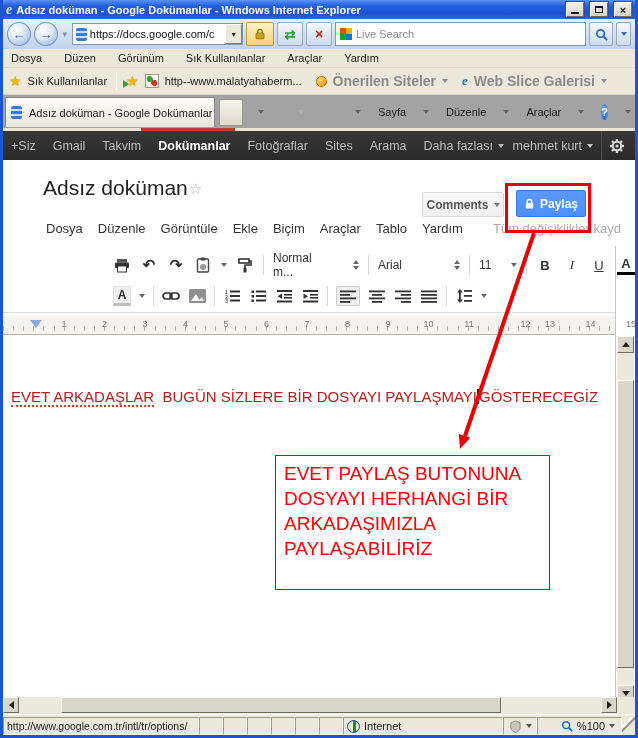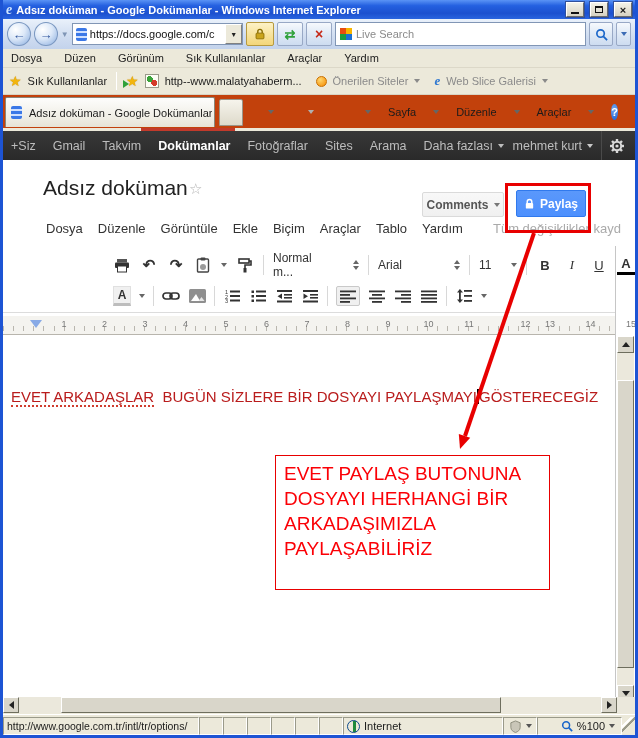--- a/index.html
+++ b/index.html
@@ -49,32 +49,32 @@
   .star { color:#f2b50e; font-size:14px; text-shadow:0 0 1px #b07c00; }
   .fav-label { font-size:11px; color:#1b1b1b; }
   .vsep { width:1px; height:18px; background:#c9c5b5; border-right:1px solid #fff; margin:0 3px; }
   .addfav { position:relative; }
   .addfav .arrow-over { position:absolute; left:-3px; bottom:1px; width:0; height:0;
     border-top:4px solid transparent; border-bottom:4px solid transparent; border-left:6px solid #2fa13a; }
   .site-fav { width:14px; height:14px; border:1px solid #9a9a8a; background:
     radial-gradient(circle at 30% 35%, #3aa33a 0 3px, transparent 3px),
     radial-gradient(circle at 70% 65%, #d43a2a 0 3px, transparent 3px), #fdfdf5; }
   .bulb { width:11px; height:11px; border-radius:50%; background:radial-gradient(circle at 35% 30%,#ffd76e,#f58a00); border:1px solid #c96f00; }
-  .graytxt { color:#8a8a8a; font-size:11px; }
+  .graytxt { color:#8a8a8a; font-size:14px;font-weight:bold; }
   .ie-small { color:#2e77d0; font-family:"Liberation Serif",serif; font-style:italic; font-weight:bold; font-size:13px; }
 
   
-  .tabrow { left:0; top:95px; width:632px; height:33px; background:#c2410c; }
+  .tabrow { left:0; top:95px; width:632px; height:33px; background:#a3a3a3; }
   .tab-active { position:absolute; left:2px; top:2px; width:210px; height:30px;
     background:linear-gradient(#fdfdfc,#efede4 70%,#e6e3d6); border:1px solid #8a867a; border-bottom:none; border-radius:2px 2px 0 0;
     display:flex; align-items:center; padding-left:5px; gap:4px; }
   .tab-active span { font-size:11px; color:#1b1b1b; white-space:nowrap; overflow:hidden; }
   .tab-stub { position:absolute; left:216px; top:4px; width:24px; height:27px;
     background:linear-gradient(#f6f4ec,#dedacb); border:1px solid #9a968a; border-radius:2px 2px 0 0; }
-  .cmd-icons { position:absolute; left:248px; top:2px; width:384px; height:30px; display:flex; align-items:center; justify-content:flex-start; gap:17px; padding-right:4px; }
+  .cmd-icons { position:absolute; left:248px; top:2px; width:384px; height:30px; display:flex; align-items:center; justify-content:flex-end; gap:17px; padding-right:4px; }
   .cmd-label { font-size:11px; color:#1b1b1b; }
   .redline { left:138px; top:128px; width:94px; height:3px; background:#c23a2b; }
 
   
   .gbar { left:0; top:131px; width:632px; height:29px; background:linear-gradient(#383838,#2a2a2a); display:flex; align-items:center; padding-left:8px; gap:17px; }
   .gbar span { font-size:12.5px; color:#bdbdbd; white-space:nowrap; }
   .gbar .g-active { color:#fff; font-weight:bold; }
   .g-user { position:absolute; right:42px; top:0; height:29px; display:flex; align-items:center; color:#c9c9c9; }
   .g-gearbox { position:absolute; right:4px; top:0; width:30px; height:29px; border-left:1px solid #4a4a4a; display:flex; align-items:center; justify-content:center; }
 

